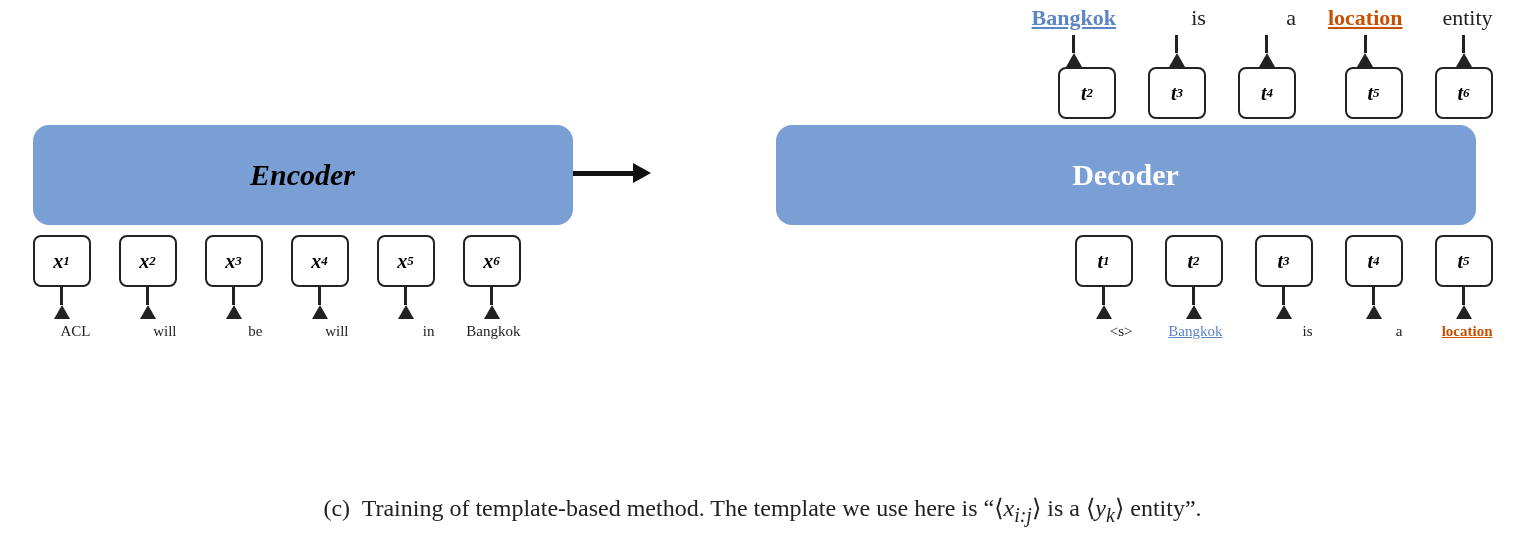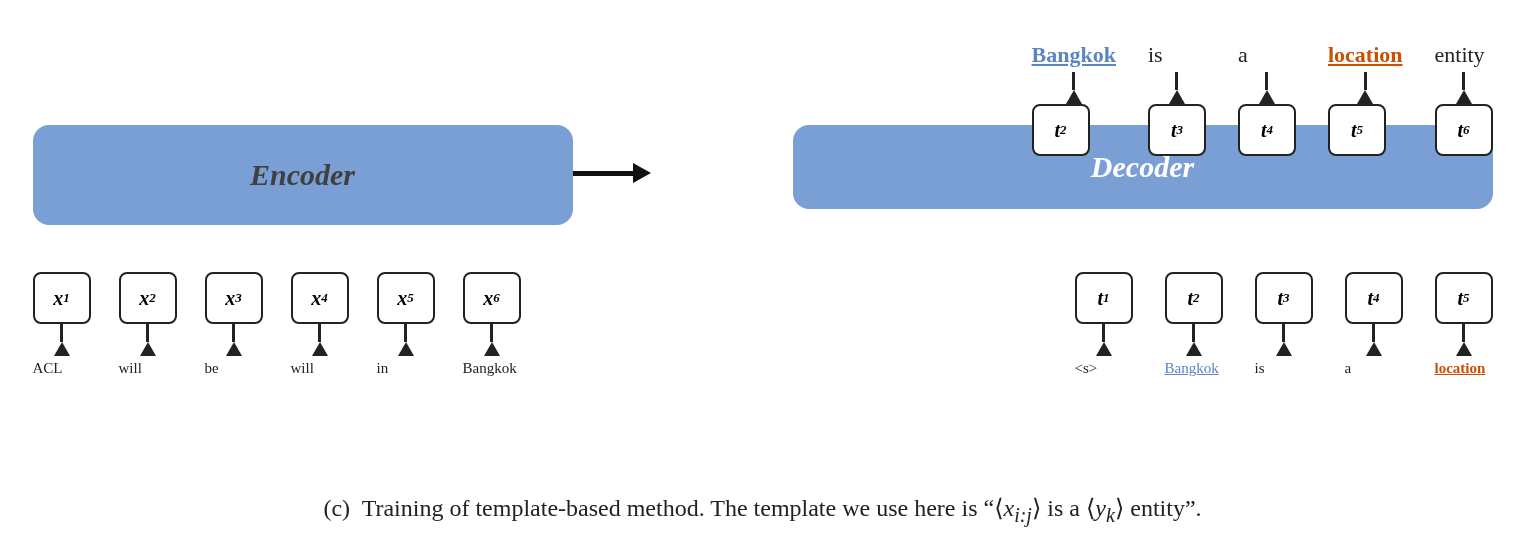--- a/index.html
+++ b/index.html
@@ -116,40 +116,39 @@
       top: 120px;
       left: 0px;
       width: 540px;
       height: 100px;
       background: #7a9fd4;
       border-radius: 16px;
       display: flex;
       align-items: center;
       justify-content: center;
       font-size: 30px;
-      color: #404040;
+      color: #000000;
       font-weight: bold;
       font-style: italic;
     }
 
     .dec-box-pos {
       position: absolute;
       top: 120px;
-      right: 0px;
+      right: 17px;
       width: 700px;
-      height: 84px;
+      height: 100px;
       background: #7a9fd4;
       border-radius: 16px;
       display: flex;
       align-items: center;
       justify-content: center;
       font-size: 30px;
       color: #fff;
       font-weight: bold;
-      font-style: italic;
     }
 
     .enc-label, .dec-label {
       font-family: 'Times New Roman', Times, serif;
     }
 
     
     .enc-dec-arrow {
       position: absolute;
       top: 158px;
@@ -186,22 +185,21 @@
       top: 230px;
       right: 0px;
       display: flex;
       flex-direction: row;
       gap: 32px;
     }
 
     .arrow-segment {
       display: flex;
       flex-direction: column;
-      align-items: flex-start;
-      margin-top: 37px;
+      align-items: flex-end;
     }
   </style>
 </head>
 <body>
 
 <div class="diagram-area">
   <div class="main-container">
 
     <div class="enc-box-pos">
       <span class="enc-label">Encoder</span>

